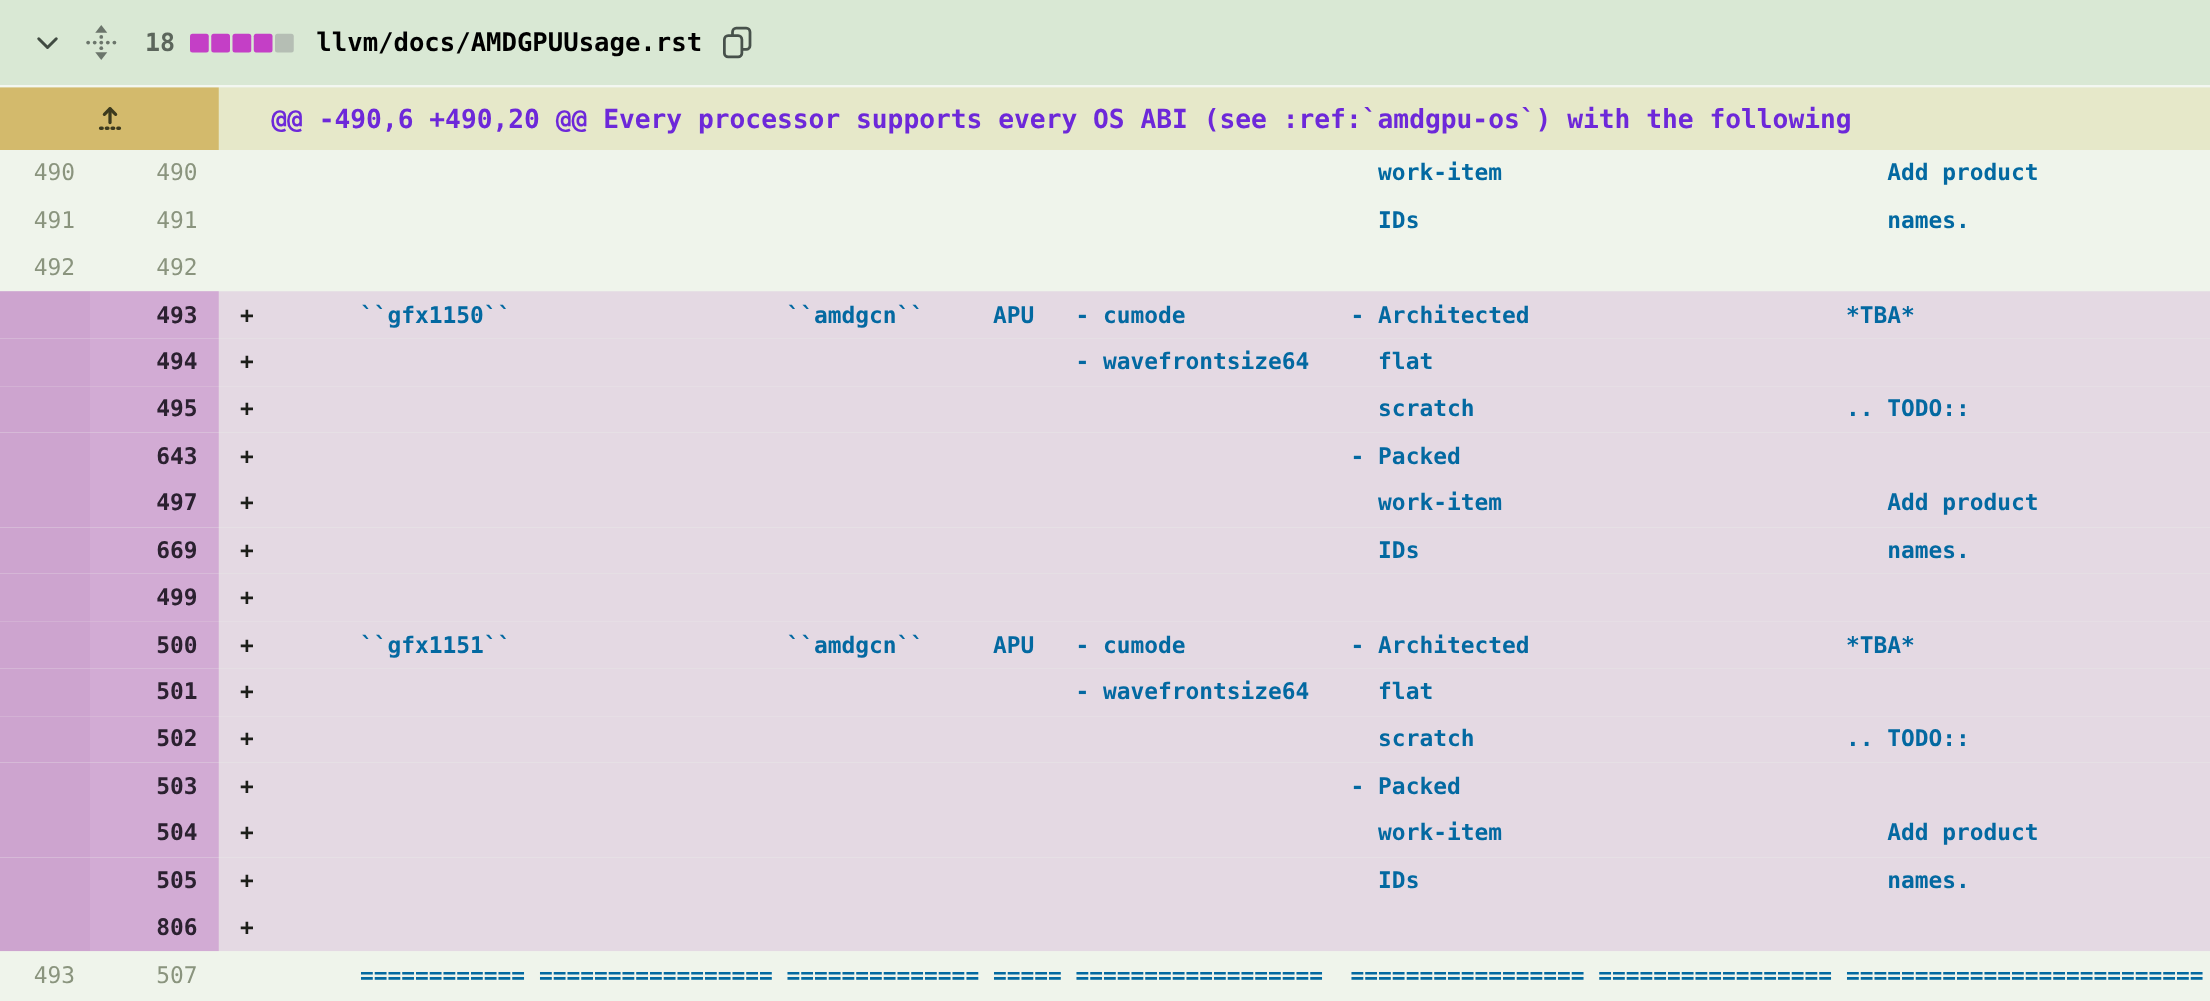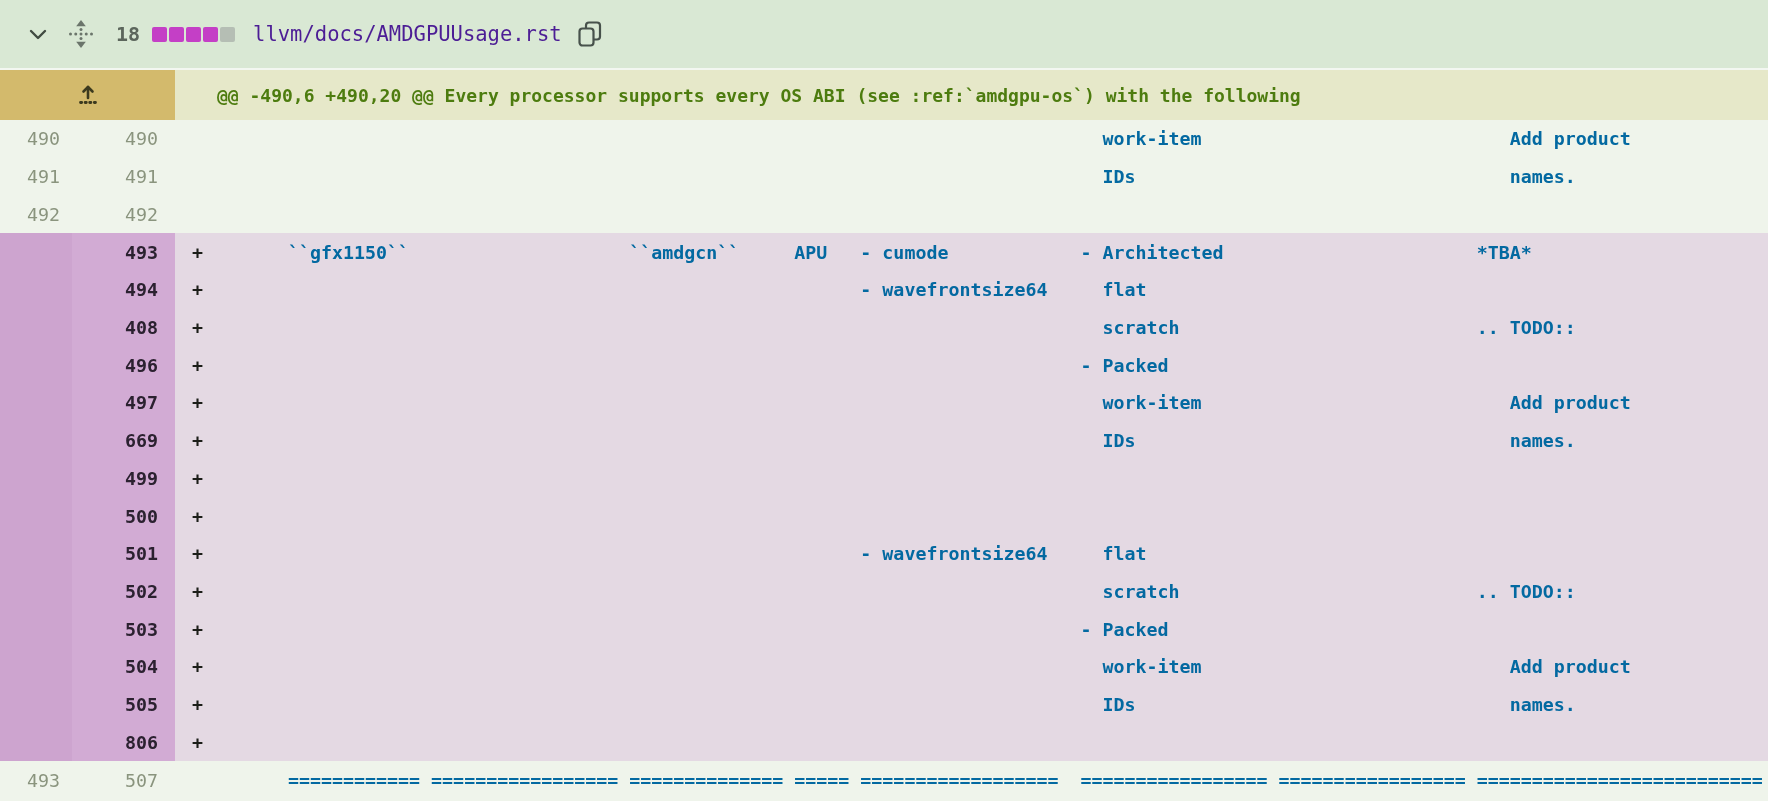--- a/index.html
+++ b/index.html
@@ -10,28 +10,28 @@
   .file-header{height:70px;flex:0 0 70px;background:#d9e8d4;display:flex;align-items:center;
     padding-left:26px;border-bottom:2px solid #f3f7f1;box-sizing:border-box;}
   .icon-btn{display:flex;align-items:center;justify-content:center;background:none;border:none;padding:0;cursor:pointer;}
   .chevron{margin-right:16px;}
   .move-handle{margin-right:20px;}
   .diff-count{color:#5c665c;font-size:20px;font-weight:600;margin-right:12px;}
   .diffstat{display:flex;align-items:center;gap:2px;margin-right:18px;}
   .square{width:15px;height:15px;border-radius:2px;display:inline-block;}
   .square.added{background:#c43fc6;}
   .square.neutral{background:#b5beb4;}
-  .file-path{color:#4c1d95;font-size:20.5px;font-weight:400;letter-spacing:0;}
+  .file-path{color:#000000;font-size:20.5px;font-weight:700;letter-spacing:0;}
   .copy-btn{margin-left:14px;}
 
   
   .hunk-row{height:50px;flex:0 0 50px;display:flex;background:#e6e8c9;}
   .hunk-gutter{width:175px;flex:0 0 175px;background:#d3ba6c;display:flex;align-items:center;justify-content:center;cursor:pointer;}
-  .hunk-text{display:flex;align-items:center;padding-left:42px;color:#4d7c0f;
-    font-size:18px;font-weight:600;white-space:pre;overflow:hidden;}
+  .hunk-text{display:flex;align-items:center;padding-left:42px;color:#6d28d9;
+    font-size:21px;font-weight:600;white-space:pre;overflow:hidden;}
 
   
   .diff-body{flex:1;display:flex;flex-direction:column;}
   .row{height:37.722px;flex:0 0 37.722px;display:flex;align-items:center;font-size:18.3px;box-sizing:border-box;}
   .cell{height:100%;display:flex;align-items:center;box-sizing:border-box;}
   .num{font-size:18.3px;justify-content:flex-end;}
   .num.old{width:72px;flex:0 0 72px;padding-right:12px;}
   .num.new{width:103px;flex:0 0 103px;padding-right:17px;}
   .sign{width:58px;flex:0 0 58px;padding-left:17px;font-weight:700;color:#1c1e19;}
   .code{flex:1;white-space:pre;overflow:hidden;font-weight:700;color:#0369a1;}
@@ -130,27 +130,27 @@
     <div class="cell code">     ``gfx1150``                    ``amdgcn``     APU   - cumode            - Architected                       *TBA*</div>
   </div>
       <div class="row added">
     <div class="cell num old"></div>
     <div class="cell num new">494</div>
     <div class="cell sign">+</div>
     <div class="cell code">                                                         - wavefrontsize64     flat</div>
   </div>
       <div class="row added">
     <div class="cell num old"></div>
-    <div class="cell num new">408</div>
+    <div class="cell num new">495</div>
     <div class="cell sign">+</div>
     <div class="cell code">                                                                               scratch                           .. TODO::</div>
   </div>
       <div class="row added">
     <div class="cell num old"></div>
-    <div class="cell num new">496</div>
+    <div class="cell num new">643</div>
     <div class="cell sign">+</div>
     <div class="cell code">                                                                             - Packed</div>
   </div>
       <div class="row added">
     <div class="cell num old"></div>
     <div class="cell num new">497</div>
     <div class="cell sign">+</div>
     <div class="cell code">                                                                               work-item                            Add product</div>
   </div>
       <div class="row added">
@@ -162,20 +162,21 @@
       <div class="row added">
     <div class="cell num old"></div>
     <div class="cell num new">499</div>
     <div class="cell sign">+</div>
     <div class="cell code"></div>
   </div>
       <div class="row added">
     <div class="cell num old"></div>
     <div class="cell num new">500</div>
     <div class="cell sign">+</div>
+    <div class="cell code">     ``gfx1151``                    ``amdgcn``     APU   - cumode            - Architected                       *TBA*</div>
   </div>
       <div class="row added">
     <div class="cell num old"></div>
     <div class="cell num new">501</div>
     <div class="cell sign">+</div>
     <div class="cell code">                                                         - wavefrontsize64     flat</div>
   </div>
       <div class="row added">
     <div class="cell num old"></div>
     <div class="cell num new">502</div>

